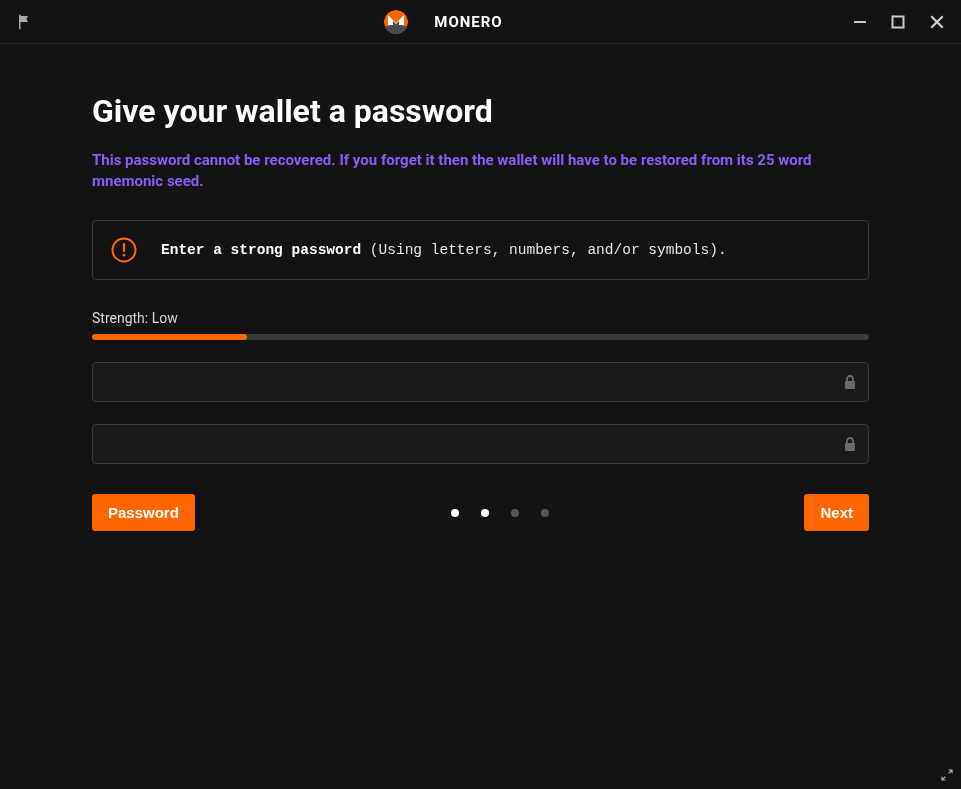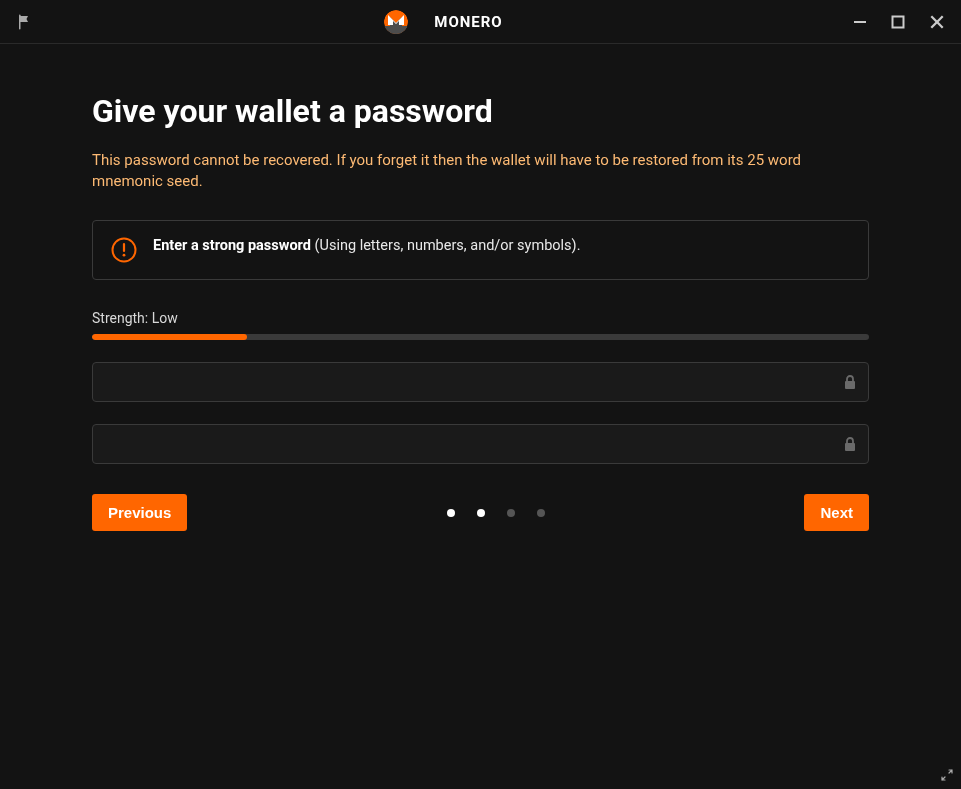--- a/index.html
+++ b/index.html
@@ -63,32 +63,34 @@
     .content {
       padding: 48px 92px 0 92px;
     }
     .page-title {
       font-size: 32px;
       font-weight: 700;
       margin-bottom: 20px;
     }
     .page-subtitle {
       font-size: 15px;
-      color: #fdba74;
+      color: #8b5cf6;
       line-height: 1.4;
       margin-bottom: 28px;
+      font-weight: bold;
     }
     .info-box {
       border: 1px solid #3a3a3a;
       border-radius: 4px;
       padding: 16px 18px;
       display: flex;
-      align-items: flex-start;
-      gap: 16px;
+      align-items: center;
+      gap: 24px;
       margin-bottom: 30px;
+      font-family: Liberation Mono, monospace;
     }
     .warn-icon {
       width: 26px;
       height: 26px;
       flex-shrink: 0;
     }
     .info-text {
       font-size: 14.5px;
       color: #e8e8e8;
     }
@@ -257,21 +259,21 @@
     <input type="password" class="pw-input" value="" style="">
     <span class="lock-icon">
       <svg width="14" height="16" viewBox="0 0 14 16">
         <rect x="2" y="7" width="10" height="8" rx="1" fill="#6a6a6a"></rect>
         <path d="M4 7 V5 a3 3 0 0 1 6 0 V7" stroke="#6a6a6a" stroke-width="1.8" fill="none"></path>
       </svg>
     </span>
   </div>
 
   <div class="nav-row">
-    <button class="btn">Previous</button>
+    <button class="btn">Password</button>
     <div class="dots">
       <span class="dot filled"></span>
       <span class="dot filled"></span>
       <span class="dot"></span>
       <span class="dot"></span>
     </div>
     <button class="btn">Next</button>
   </div>
 </div>
 

